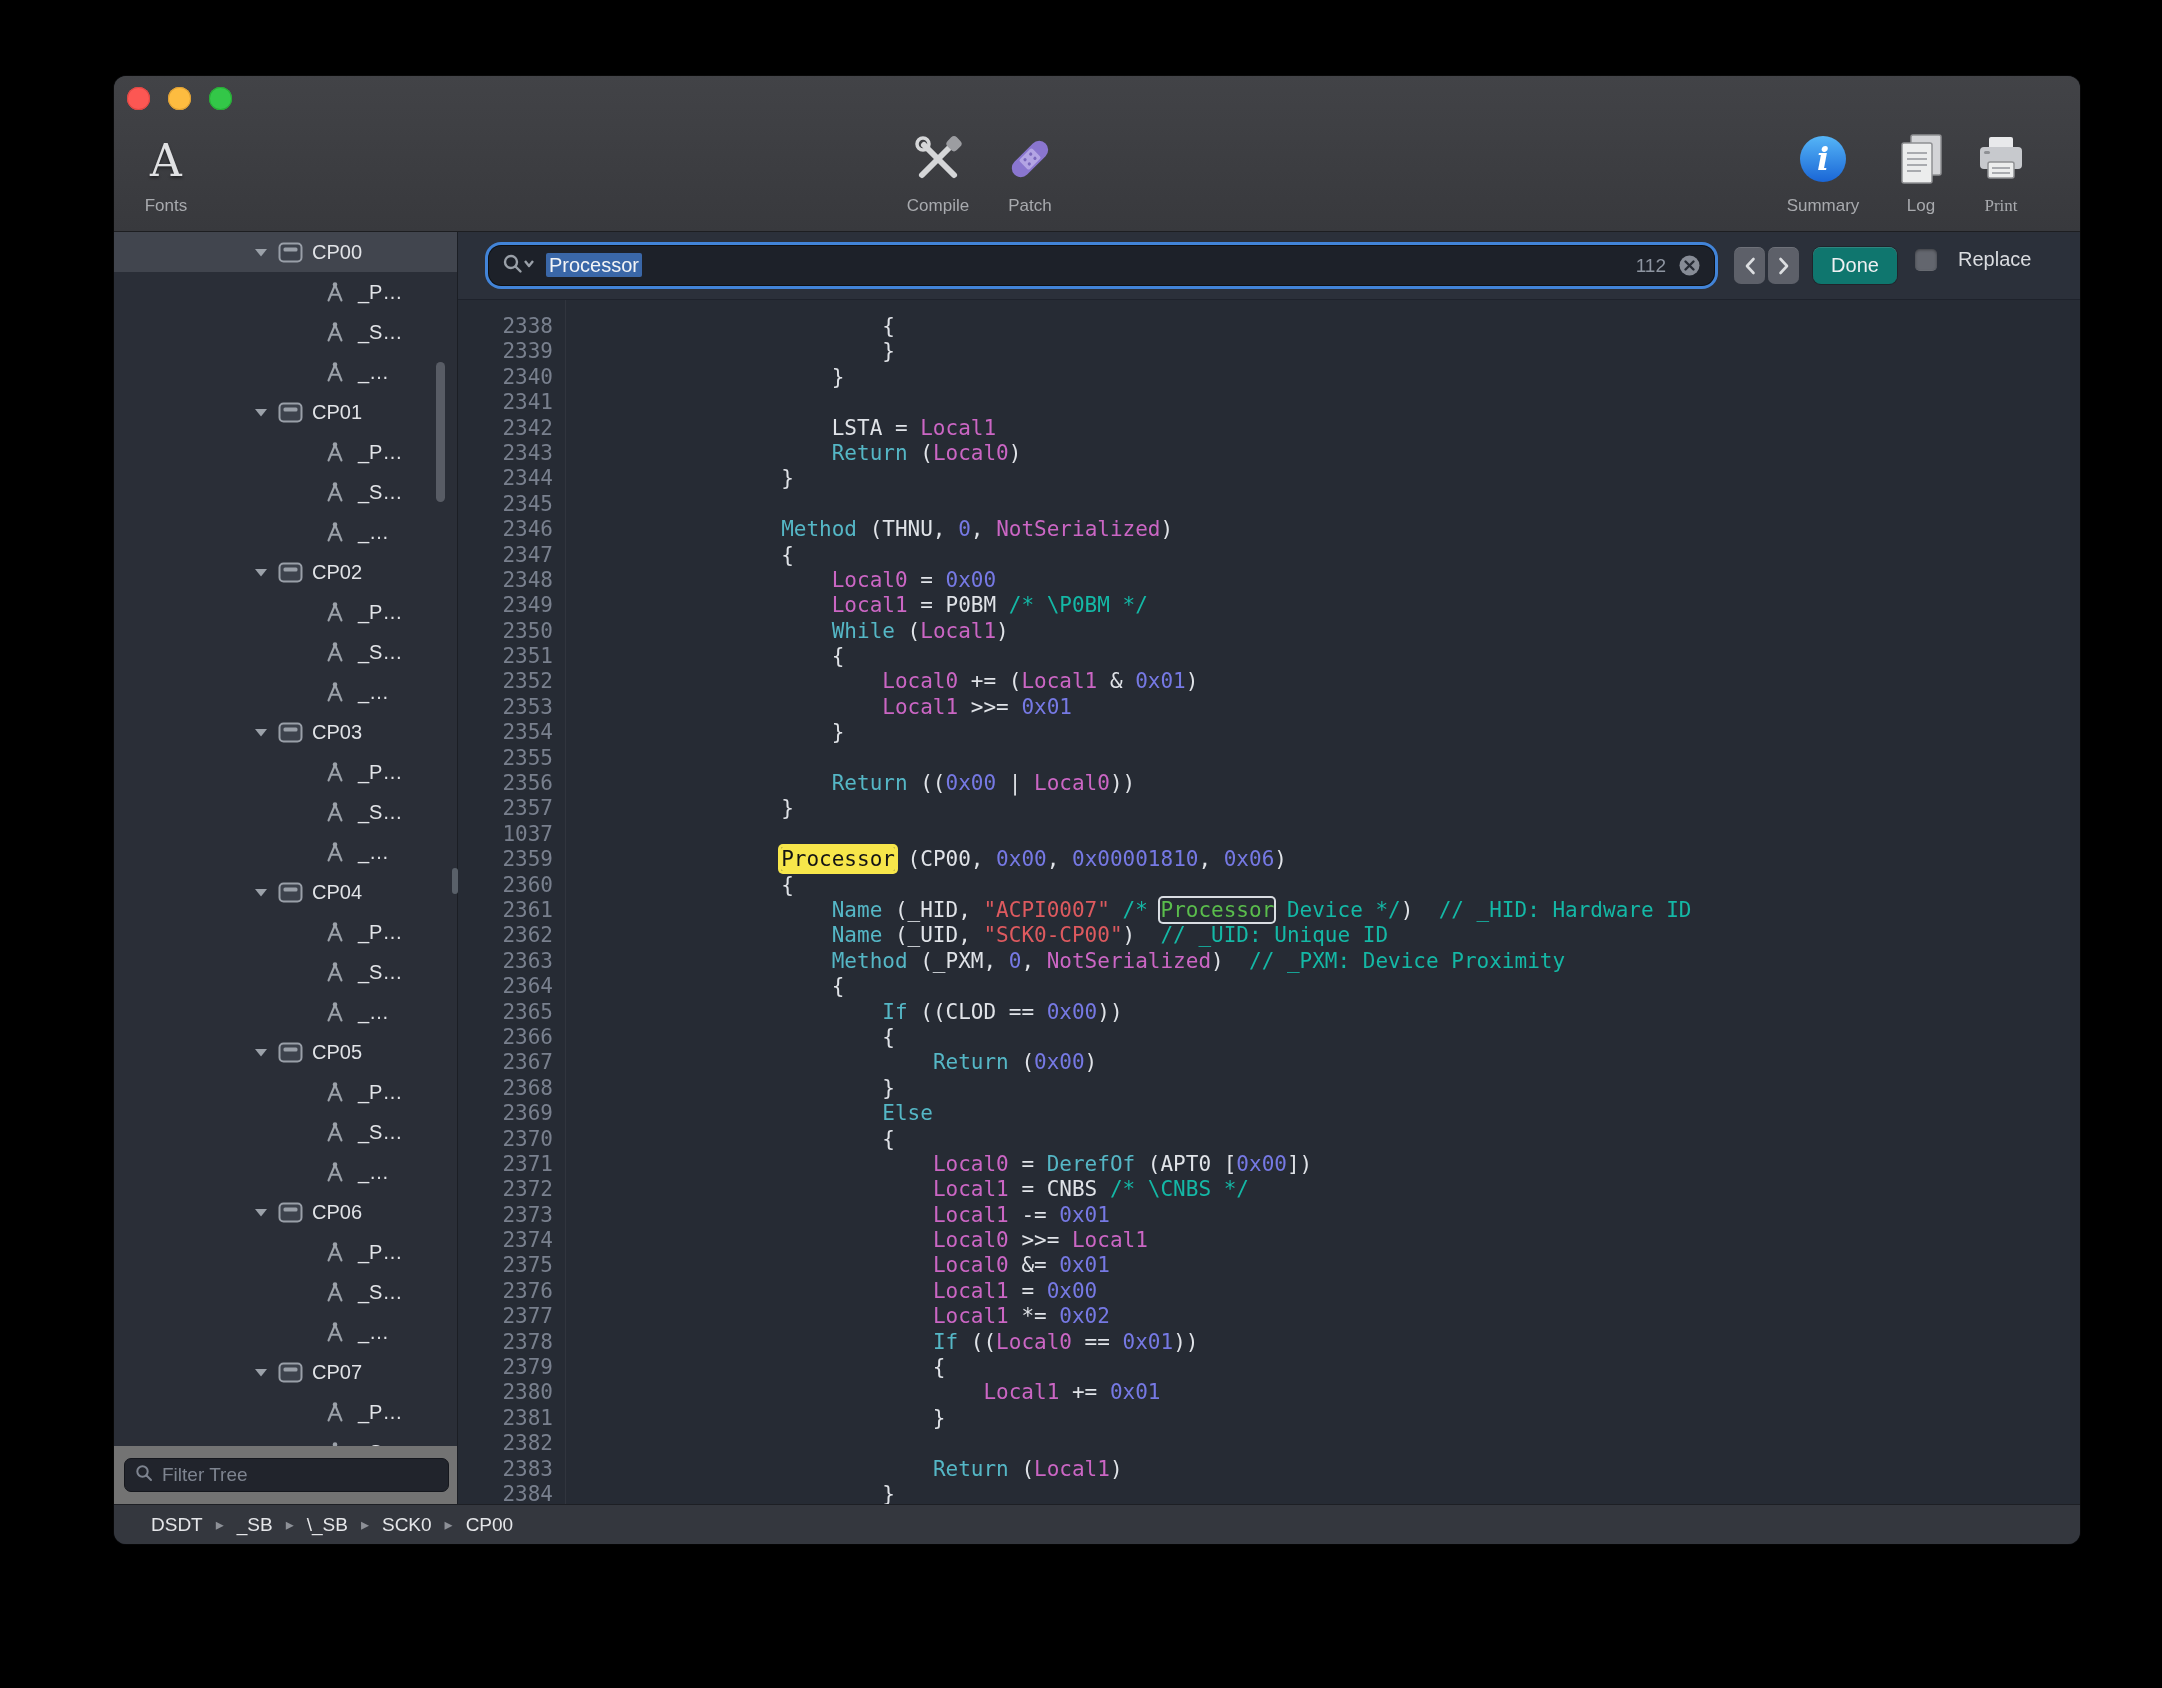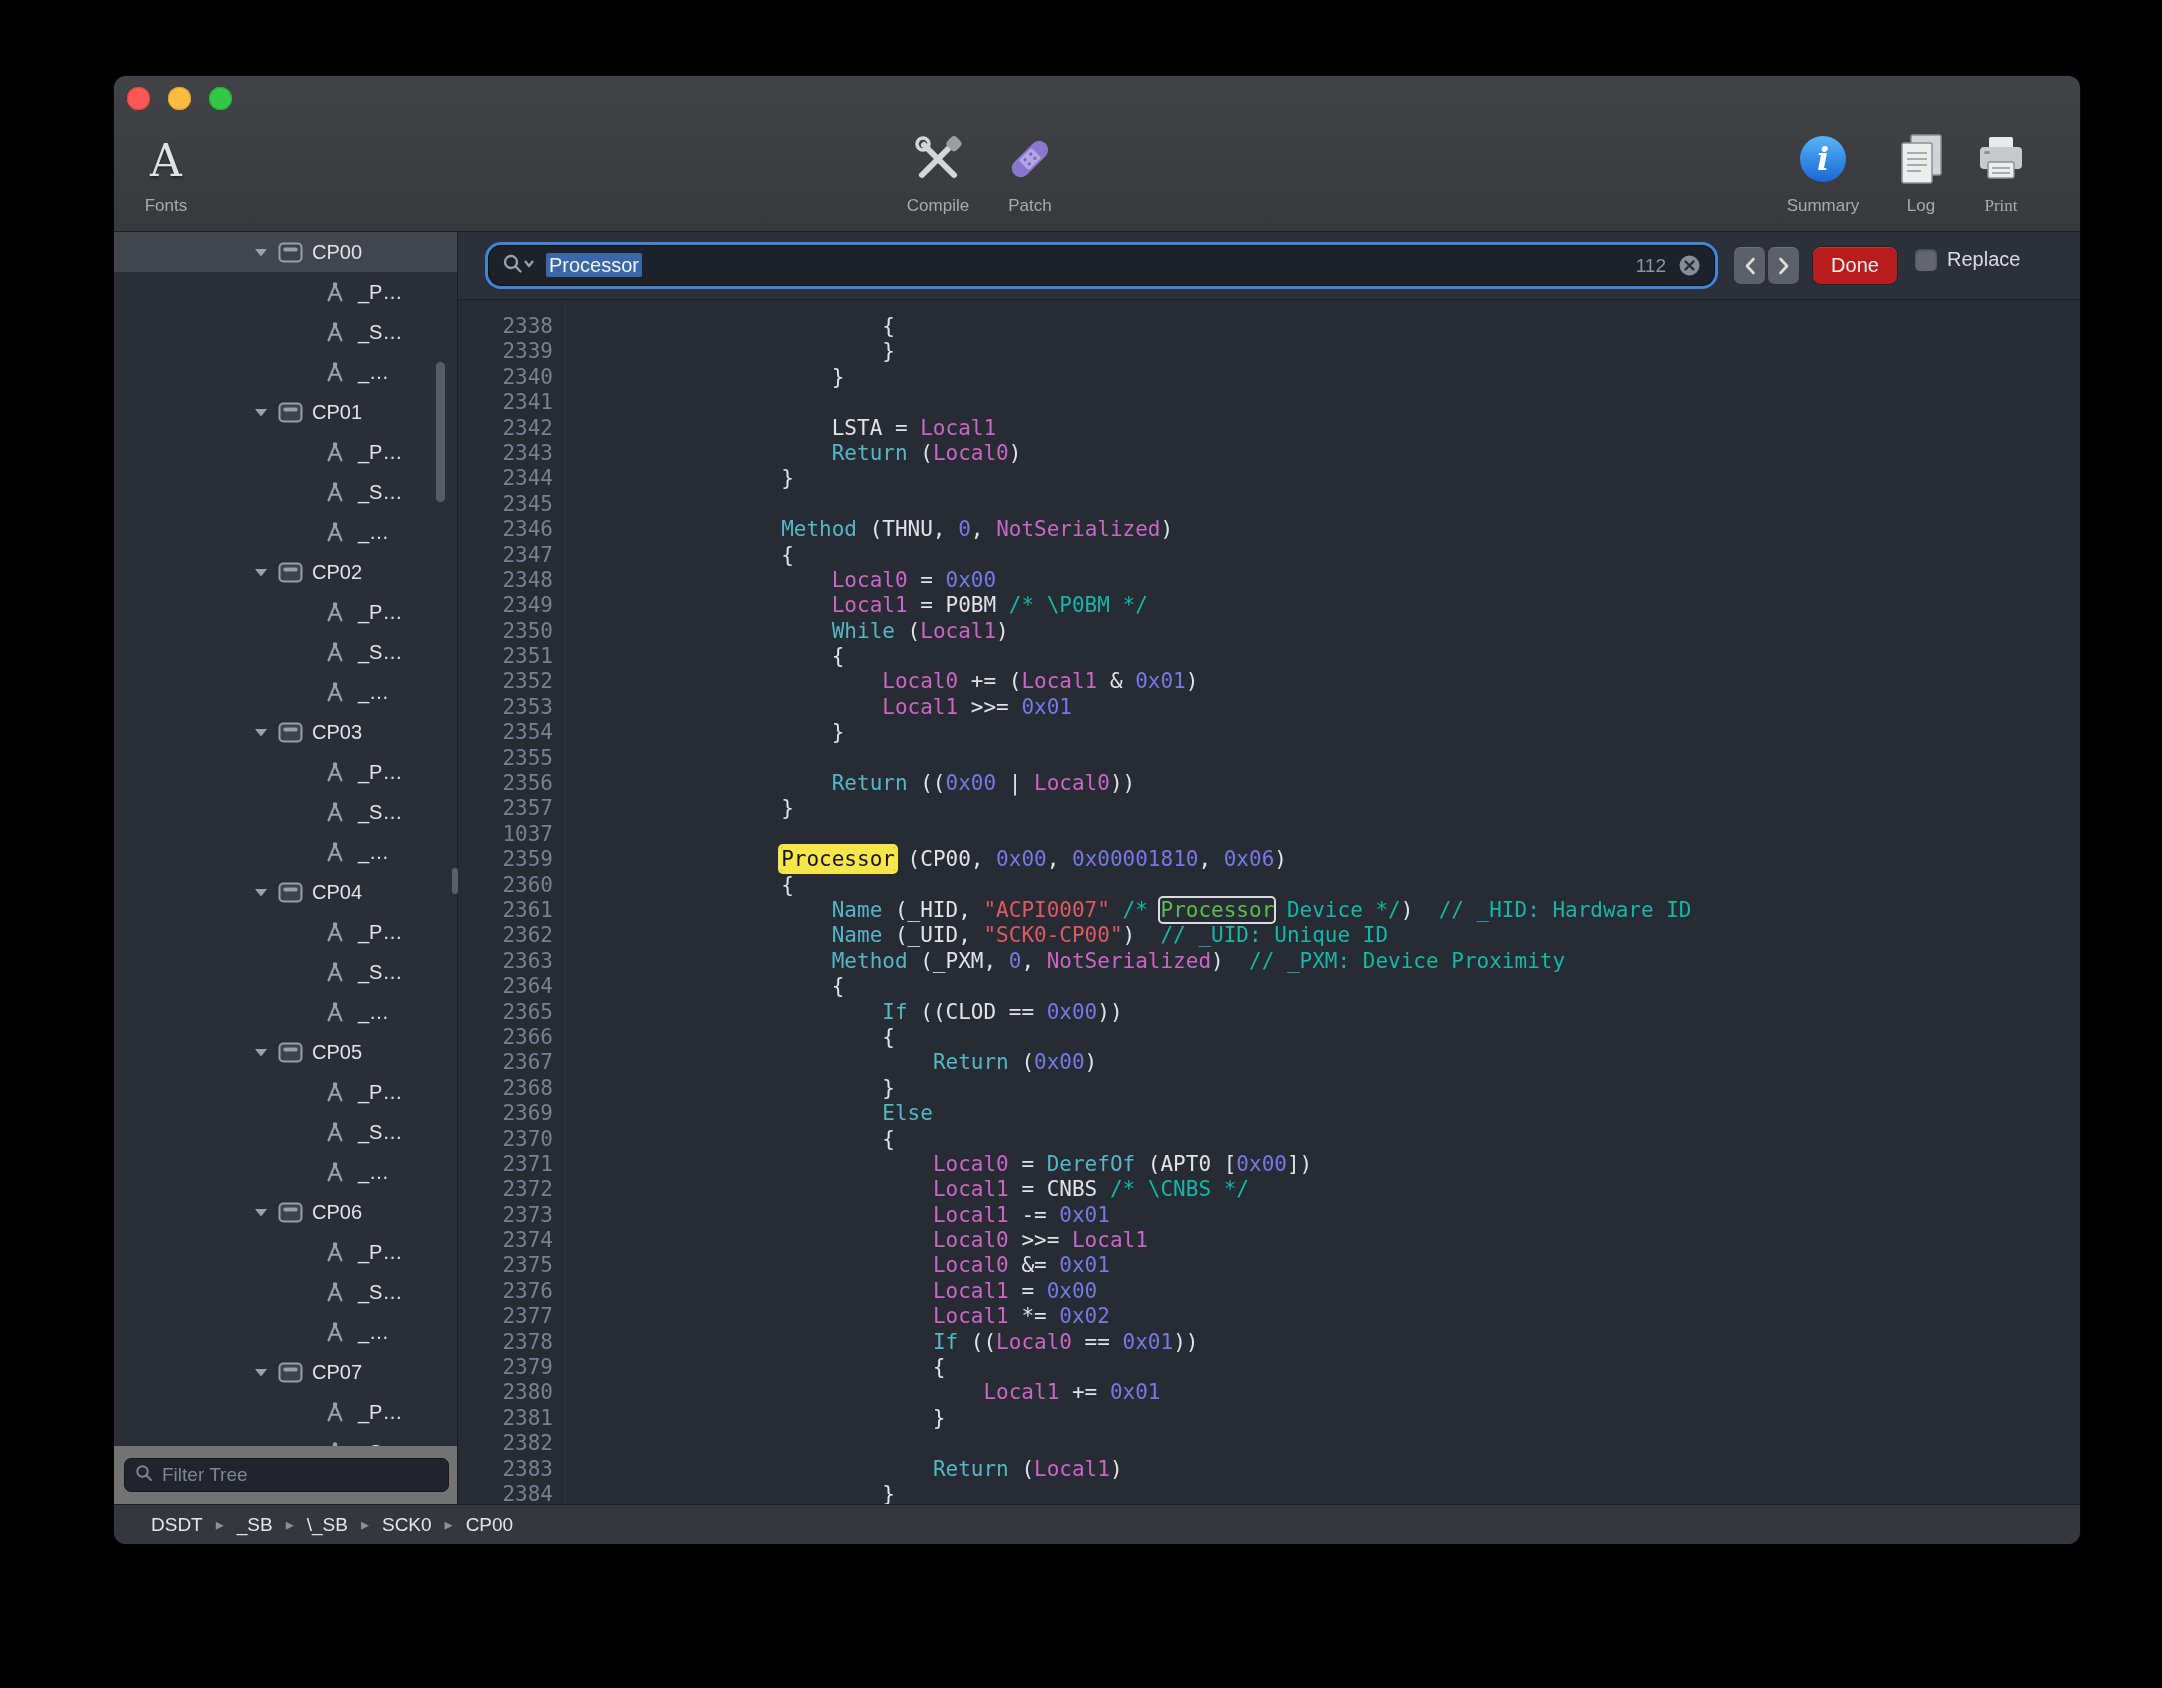--- a/index.html
+++ b/index.html
@@ -76,25 +76,25 @@
   .search-count { margin-left:auto; font-size:19px; color:#8e95a1; }
   .clear-btn { margin-left:12px; display:flex; align-items:center; }
   .nav-btns { position:absolute; left:1276px; top:15px; display:flex; gap:3px; }
   .nav-btn {
     width:31px; height:37px; background:#5d6069; border-radius:7px;
     display:flex; align-items:center; justify-content:center;
     box-shadow:inset 0 0.5px 0 rgba(255,255,255,.22);
   }
   .done-btn {
     position:absolute; left:1355px; top:15px; width:84px; height:37px;
-    background:#b91c1c; border-radius:8px; color:#eef0f2; font-size:20px;
+    background:#0f766e; border-radius:8px; color:#eef0f2; font-size:20px;
     display:flex; align-items:center; justify-content:center;
     box-shadow:inset 0 0.5px 0 rgba(255,255,255,.25), 0 0 0 1px rgba(0,0,0,.25);
   }
-  .replace-group { position:absolute; left:1457px; top:16px; display:flex; align-items:center; gap:10px; }
+  .replace-group { position:absolute; left:1457px; top:16px; display:flex; align-items:center; gap:21px; }
   .checkbox {
     width:22px; height:22px; background:#63666e; border-radius:5px;
     box-shadow:inset 0 1px 3px rgba(0,0,0,.4), inset 0 -0.5px 0 rgba(255,255,255,.15);
   }
   .replace-label { font-size:20px; color:#dadce0; }
   
   .code-area {
     position:absolute; left:0; right:0; top:68px; bottom:0; overflow:hidden;
     font-family:"DejaVu Sans Mono", monospace; font-size:21px; line-height:25.4px;
   }

